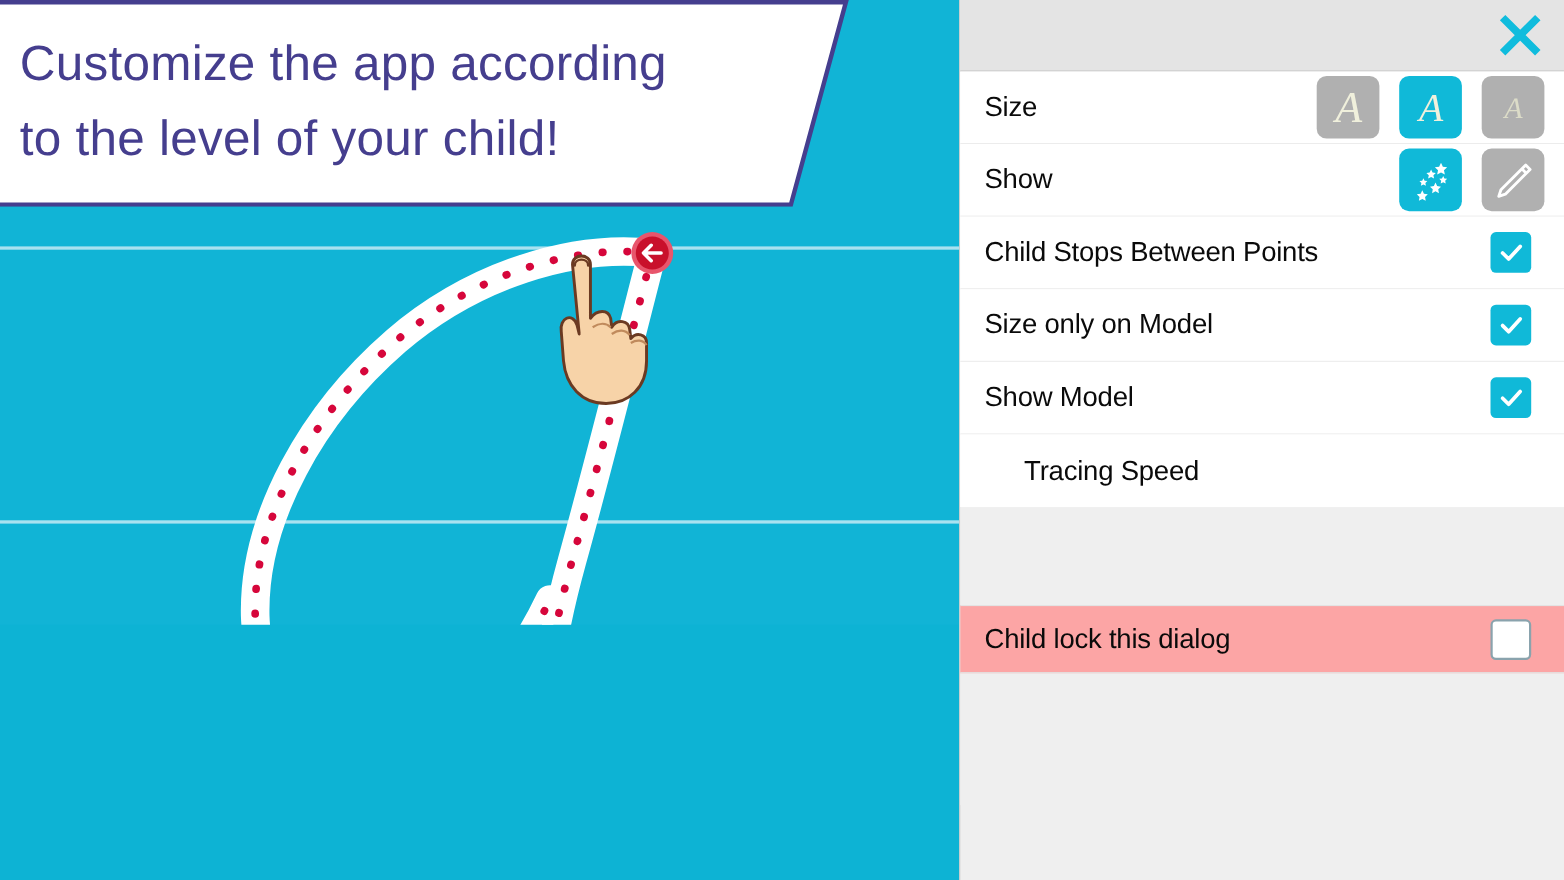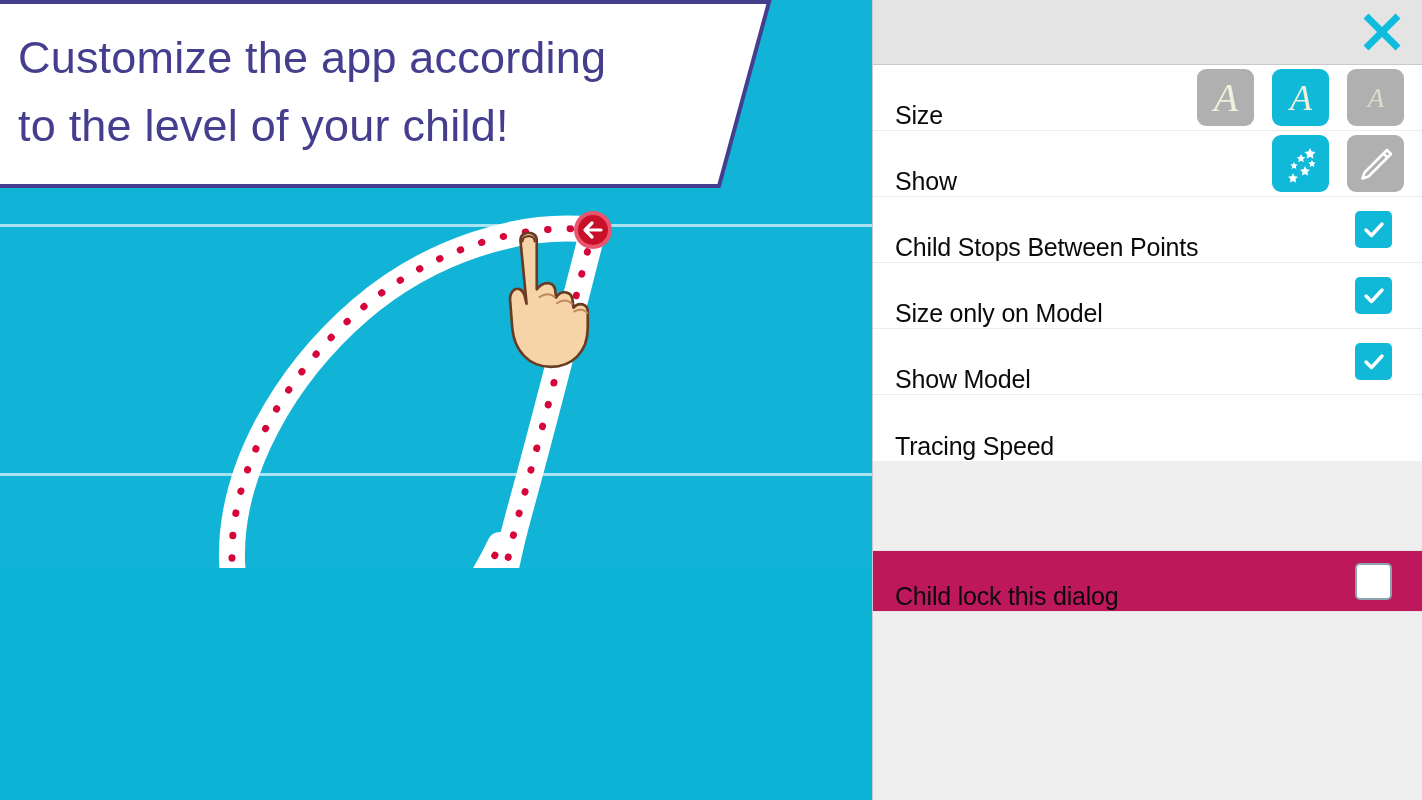--- a/index.html
+++ b/index.html
@@ -88,21 +88,21 @@
   .rows-block {
     background: #ffffff;
   }
   .srow {
     position: relative;
     height: 66px;
     background: #ffffff;
     border-bottom: 1px solid #ececec;
     box-sizing: border-box;
     display: flex;
-    align-items: flex-end;
+    align-items: center;
   }
   .srow-label {
     font-size: 25px;
     color: #0a0a0a;
     padding-left: 22px;
     font-weight: normal;
     letter-spacing: -0.2px;
   }
   .srow-right {
     position: absolute;
@@ -144,24 +144,24 @@
     position: absolute;
     left: 1138px;
     top: 0;
     height: 66px;
     width: 0;
   }
   .gap-block {
     background: #efefef;
   }
   .lock-row {
-    background: #be185d;
+    background: #fca5a5;
     height: 60px;
     display: flex;
-    align-items: flex-end;
+    align-items: center;
     position: relative;
     border-top: 1px solid #e3e3e3;
     border-bottom: 1px solid #e3e3e3;
   }
 </style>
 </head>
 <body>
 
 <div id="root">
 
@@ -323,21 +323,21 @@
         <div class="srow-label">Show Model</div>
         <div class="srow-right">
           <div class="checkbox">
             <svg width="26" height="26" viewBox="0 0 26 26">
               <path d="M5 13 L10.5 18.5 L21 7" fill="none" stroke="#ffffff" stroke-width="3.4" stroke-linecap="round" stroke-linejoin="round"></path>
             </svg>
           </div>
         </div>
       </div>
 
-      <div class="srow" style="border-bottom:none;">
+      <div class="srow" style="border-bottom:none;padding-left:36px;">
         <div class="srow-label">Tracing Speed</div>
         <div class="slider-wrap">
           
         </div>
       </div>
 
     </div>
 
     <div class="gap-block" style="height:89px;"></div>
 

